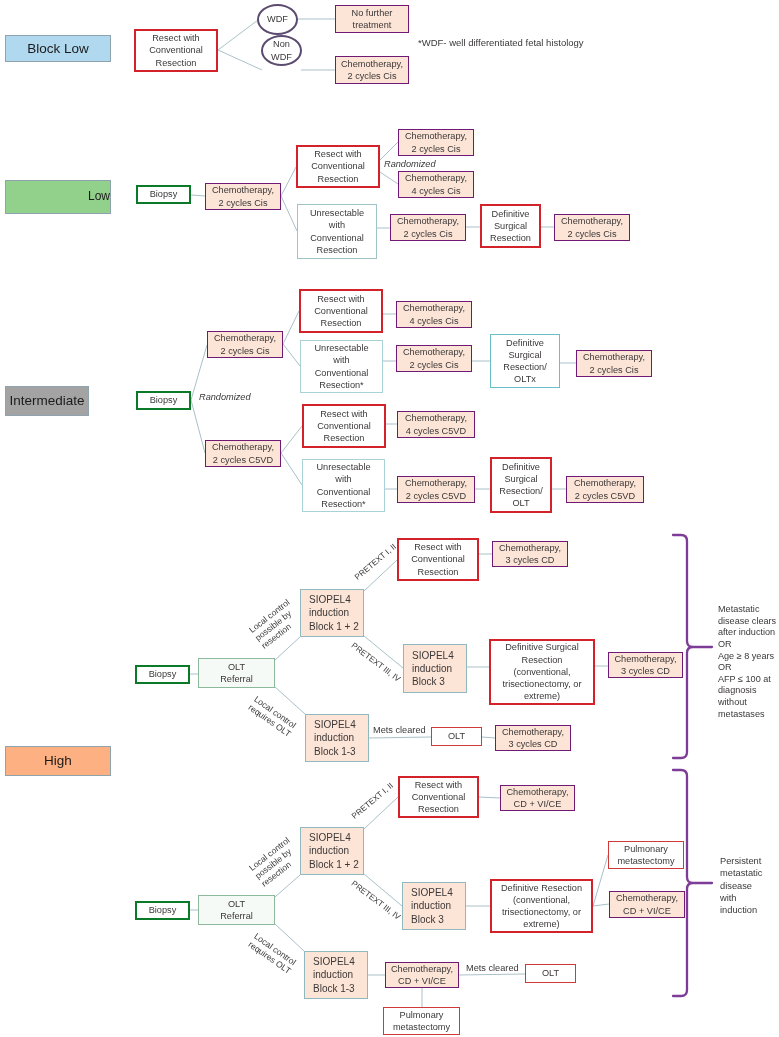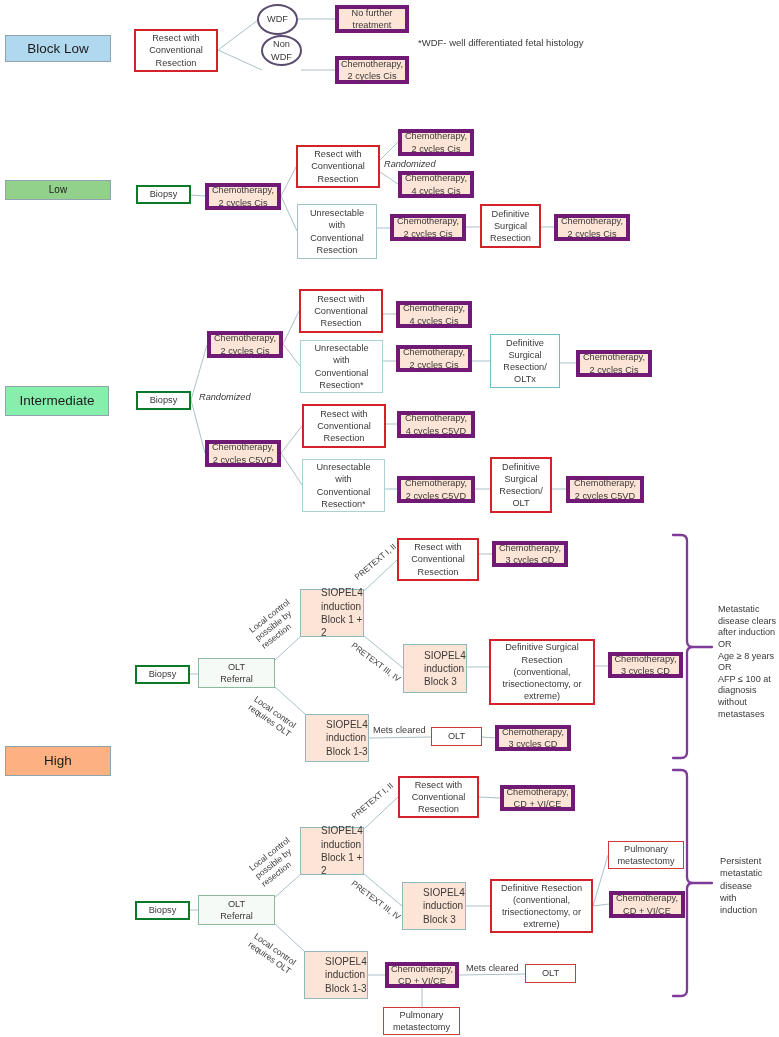--- a/index.html
+++ b/index.html
@@ -5,22 +5,22 @@
   html,body{margin:0;padding:0;background:#ffffff;}
   body{width:779px;height:1037px;position:relative;overflow:hidden;
        font-family:"Liberation Sans",sans-serif;color:#3b3838;}
   #canvas{position:absolute;left:0;top:0;width:779px;height:1037px;}
   svg#wires{position:absolute;left:0;top:0;width:779px;height:1037px;
             pointer-events:none;overflow:visible;}
   .node{position:absolute;box-sizing:border-box;display:flex;align-items:center;
         justify-content:center;text-align:center;line-height:1.33;
         white-space:pre-line;z-index:2;}
   .tier{color:#1b1b1b;border:1px solid #8fa3ae;}
-  .peach{background:#fce4d6;border:4px solid #701a75;}
-  .pleft{justify-content:flex-start;text-align:left;padding-left:20px;
+  .peach{background:#fce4d6;border:1px solid #701a75;}
+  .pleft{justify-content:flex-start;text-align:left;padding-left:8px;
          border:1px solid #8fb8bf;}
   .red{background:#ffffff;border:2.1px solid #d3222a;}
   .redthin{background:#ffffff;border:1.6px solid #cf3a38;}
   .cyan{background:#ffffff;border:1.1px solid #9fc4c6;}
   .cyan3{background:#ffffff;border:1.1px solid #a9d2d6;}
   .cyan2{background:#ffffff;border:1.2px solid #68bfc7;}
   .green{background:#ffffff;border:2px solid #0a7a28;}
   .gborder{background:#f6faf7;border:1px solid #8cb89c;}
   .ellipse{background:#ffffff;border:2px solid #5b4b6e;border-radius:50%;}
   .plain{position:absolute;white-space:pre-line;line-height:1.26;z-index:3;}
@@ -75,22 +75,22 @@
 <path class="wire" d="M 466 906 L 490 906" fill="none" stroke="#a9c1c9" stroke-width="1"></path>
 <path class="wire" d="M 593 906 L 608 855" fill="none" stroke="#a9c1c9" stroke-width="1"></path>
 <path class="wire" d="M 593 906 L 609 904" fill="none" stroke="#a9c1c9" stroke-width="1"></path>
 <path class="wire" d="M 368 975 L 385 975" fill="none" stroke="#a9c1c9" stroke-width="1"></path>
 <path class="wire" d="M 459 975 L 525 974" fill="none" stroke="#a9c1c9" stroke-width="1"></path>
 <path class="wire" d="M 422 988 L 422 1007" fill="none" stroke="#a9c1c9" stroke-width="1"></path>
 <path d="M 673 535 L 681 535 Q 687 535 687 541 L 687 641 Q 687 647 693 647 L 712 647 M 693 647 Q 687 647 687 653 L 687 752 Q 687 758 681 758 L 673 758" fill="none" stroke="#7D3C98" stroke-width="2.3" stroke-linecap="round" stroke-linejoin="round"></path>
 <path d="M 673 770 L 681 770 Q 687 770 687 776 L 687 877 Q 687 883 693 883 L 712 883 M 693 883 Q 687 883 687 889 L 687 990 Q 687 996 681 996 L 673 996" fill="none" stroke="#7D3C98" stroke-width="2.3" stroke-linecap="round" stroke-linejoin="round"></path>
 </svg>
 <div class="node tier" style="left:5px;top:35px;width:106px;height:27px;background:#b0d8ef;border-color:#8fa3ae;font-size:13.5px;"><span>Block Low</span></div>
-<div class="node tier" style="left:5px;top:180px;width:106px;height:20px;background:#92d18b;border-color:#8fa3ae;font-size:10px;"><span>Low</span></div>
-<div class="node tier" style="left:5px;top:386px;width:104px;height:30px;background:#86efac;border-color:#8fa3ae;font-size:13.5px;"><span>Intermediate</span></div>
+<div class="node tier" style="left:5px;top:180px;width:106px;height:34px;background:#92d18b;border-color:#8fa3ae;font-size:12px;justify-content:flex-end;"><span>Low</span></div>
+<div class="node tier" style="left:5px;top:386px;width:84px;height:30px;background:#a3a3a3;border-color:#8fa3ae;font-size:13.5px;"><span>Intermediate</span></div>
 <div class="node tier" style="left:5px;top:746px;width:106px;height:30px;background:#fdb183;border-color:#8fa3ae;font-size:13.5px;"><span>High</span></div>
 <div class="node red" style="left:134px;top:29px;width:84px;height:43px;font-size:9.2px;">Resect with
 Conventional
 Resection</div>
 <div class="node ellipse" style="left:257px;top:4px;width:41px;height:31px;font-size:9.2px;">WDF</div>
 <div class="node ellipse" style="left:261px;top:35px;width:41px;height:31px;font-size:9.2px;">Non
 WDF</div>
 <div class="node peach" style="left:335px;top:5px;width:74px;height:28px;font-size:9.2px;">No further
 treatment</div>
 <div class="node peach" style="left:335px;top:56px;width:74px;height:28px;font-size:9.2px;">Chemotherapy,

